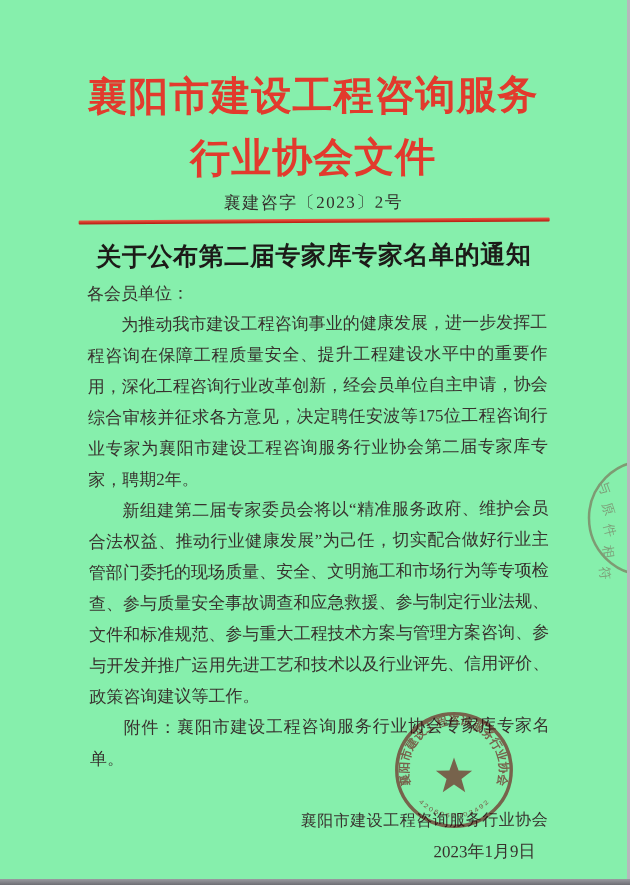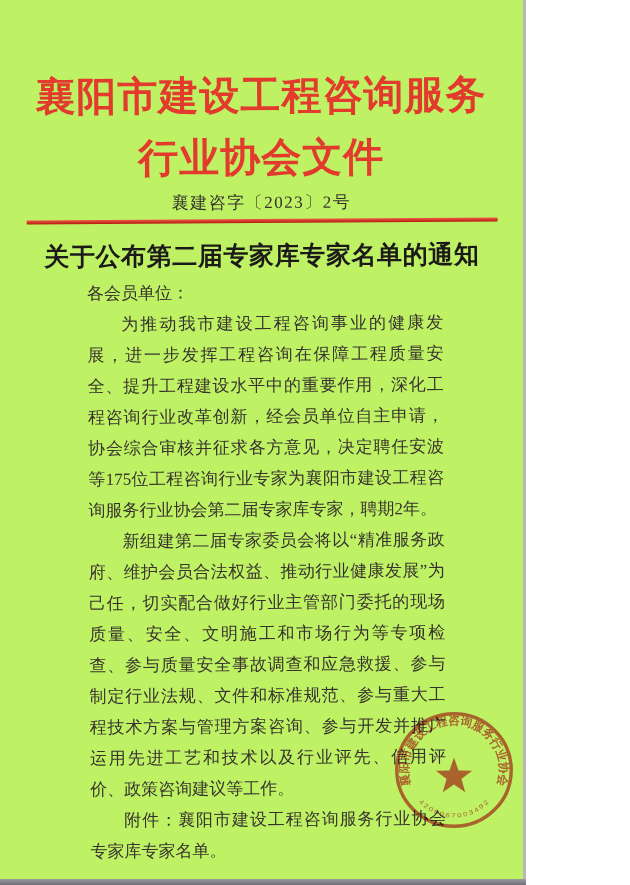--- a/index.html
+++ b/index.html
@@ -1,18 +1,18 @@
 <!DOCTYPE html>
 <html><head>
 <meta charset="utf-8">
 <style>
   html,body{margin:0;padding:0;}
   body{background:#ffffff;width:630px;height:885px;overflow:hidden;
        font-family:"Liberation Serif",serif;}
-  .scan{position:relative;width:526px;height:885px;background:#bef264;overflow:hidden;}
+  .scan{position:relative;width:630px;height:885px;background:#86efac;overflow:hidden;}
   
   .edge-bottom{position:absolute;left:0;right:0;bottom:0;height:6px;
        background:linear-gradient(180deg,#9a9aa0,#6e6e74);}
   .edge-right{position:absolute;top:0;bottom:5px;right:0;width:3px;background:#b7b7bc;}
   
   .tilt{position:absolute;inset:0;transform:rotate(-0.35deg);transform-origin:50% 50%;}
 
   .doc-title{margin:64px 0 0 0;text-align:center;color:#e23a2d;
        font-family:"Liberation Sans",sans-serif;font-weight:900;
        font-size:40px;line-height:62px;letter-spacing:1px;}

